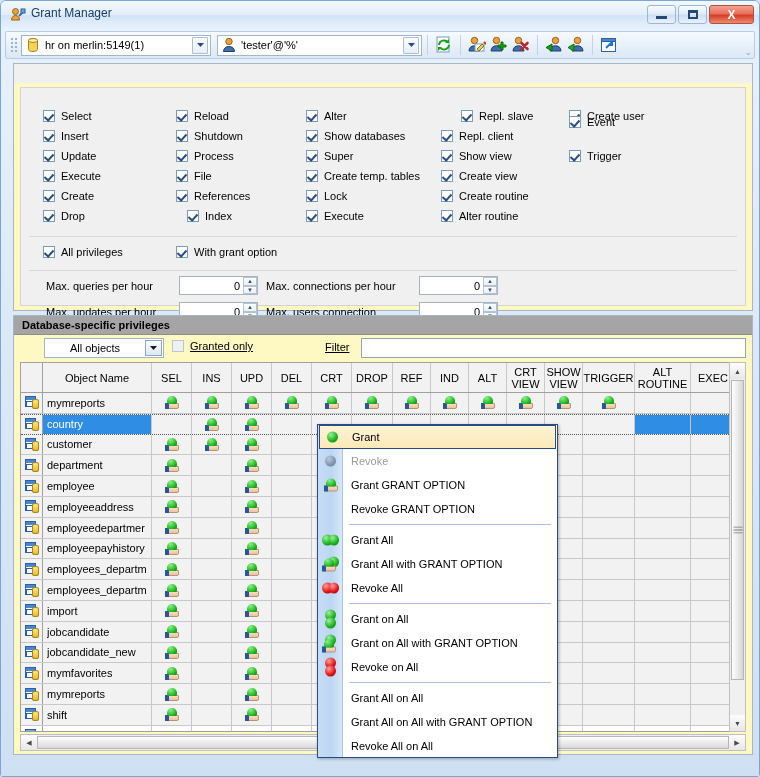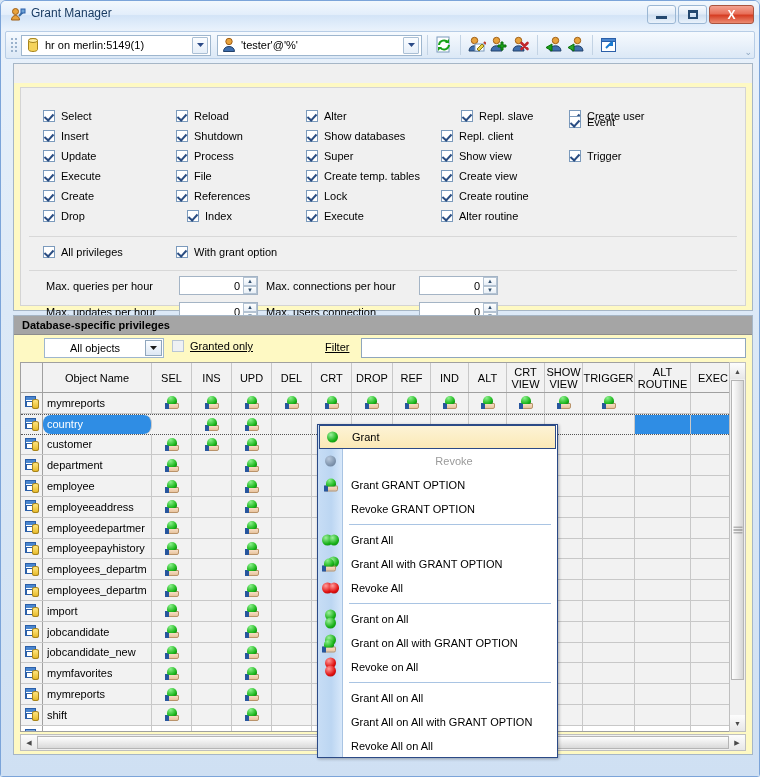--- a/index.html
+++ b/index.html
@@ -158,21 +158,21 @@
     display:flex; align-items:center; justify-content:center;
     text-align:center; font-size:11px; color:#000; line-height:12px;
     flex:0 0 auto;
   }
   .grid-body { position:absolute; left:0; top:30px; right:0; bottom:0; overflow:hidden; }
   .grow { height:20.8px; display:flex; border-bottom:1px solid #c8c8c8; background:#f2f2f2;}
   .gcell { border-right:1px solid #c8c8c8; flex:0 0 auto;
            display:flex; align-items:center; justify-content:center; background:#f2f2f2;}
   .gcell.name { justify-content:flex-start; padding-left:4px; gap:4px; background:#f2f2f2;}
   .gcell.name .nm { font-size:11px; color:#000; white-space:nowrap; overflow:hidden; }
-  .grow.sel .gcell.name { background:#2f8de4;border-radius:8px; }
+  .grow.sel .gcell.name { background:#2f8de4; }
   .grow.sel .gcell.name .nm { color:#fff; }
   .grow.sel { border-top:1px dotted #555; border-bottom:1px dotted #555; }
   .gcell.hl { background:#2f8de4; }
   .grow.last .gcell { background:#fff; }
 
   
   .vsb {
     position:absolute; right:6px; top:27px; width:17px; bottom:22px;
     background:#f0f0f0; border:1px solid #bfbfbf;
   }
@@ -236,21 +236,21 @@
   }
   .mi .mico {
     position:absolute; left:4px; top:50%; transform:translateY(-50%);
     width:17px; height:17px; display:flex; align-items:center; justify-content:center;
   }
   .mi.hi {
     background:linear-gradient(to bottom,#fdf3d6,#fbe9b6);
     border:1px solid #2b4a86; margin:0 1px;
     padding-left:32px; height:24px;
   }
-  .mi.disabled { color:#9a9a9a;justify-content:center; }
+  .mi.disabled { color:#9a9a9a; }
   .msep { height:1px; background:#a9c4e3; margin:3px 6px 3px 31px; position:relative; z-index:2;}
 
   
   .dot { border-radius:50%; display:inline-block; }
   .dot-g { width:11px; height:11px; background:radial-gradient(circle at 35% 30%,#9cf09c,#18b018 60%,#0a7a0a); }
   .dot-r { width:11px; height:11px; background:radial-gradient(circle at 35% 30%,#ff9c9c,#e01010 60%,#8d0505); }
   .dot-b { width:11px; height:11px; background:radial-gradient(circle at 35% 30%,#b9c9dd,#7f94ad 60%,#5f7490); }
 
   
   .usericon { position:relative; width:14px; height:13px; display:inline-block; }

